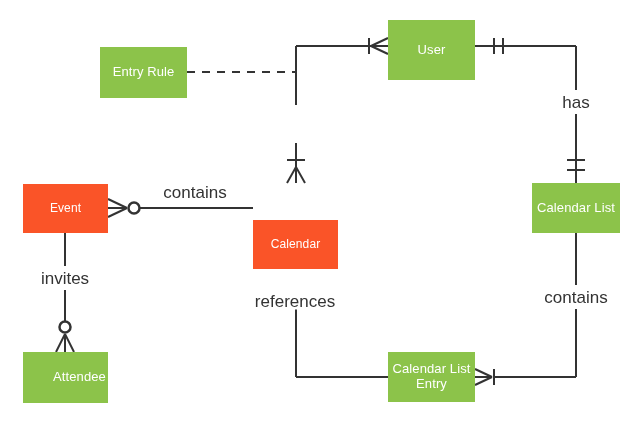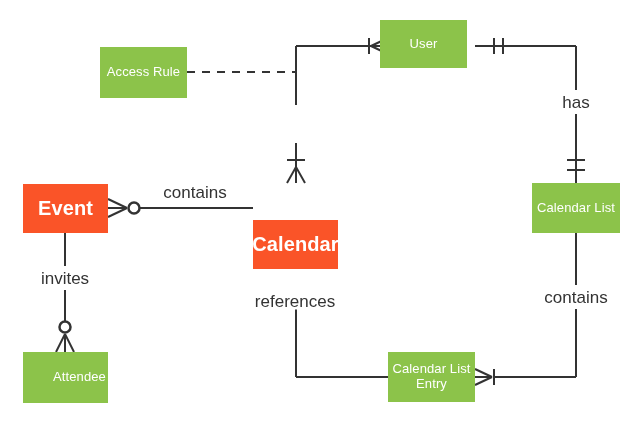--- a/index.html
+++ b/index.html
@@ -32,21 +32,21 @@
     justify-content: center;
     text-align: center;
     color: #ffffff;
     font-size: 13px;
     line-height: 1.15;
     font-family: "Liberation Sans", sans-serif;
     letter-spacing: 0.1px;
   }
   .entity-box.green { background: #8cc34a; }
   .entity-box.orange { background: #fa5428; }
-  .entity-box.strong { font-weight: bold; font-size: 20px; }
+  .entity-box.strong { font-weight: normal; font-size: 12px; }
   .entity-label {
     display: block;
     white-space: pre-line;
     padding: 0 4px;
   }
   .edge-label {
     position: absolute;
     color: #333333;
     font-size: 17px;
     font-family: "Liberation Sans", sans-serif;
@@ -113,24 +113,24 @@
       <line x1="576" y1="309" x2="576" y2="377"></line>
       <line x1="576" y1="377" x2="494" y2="377"></line>
       <line x1="494" y1="369" x2="494" y2="385"></line>
       <line x1="475" y1="369" x2="492" y2="377"></line>
       <line x1="475" y1="385" x2="492" y2="377"></line>
       <line x1="475" y1="377" x2="492" y2="377"></line>
     </g>
   </svg>
 
   <div class="entity-box green" style="left:100px; top:47px; width:87px; height:51px;">
-    <span class="entity-label">Access Rule</span>
+    <span class="entity-label">Entry Rule</span>
   </div>
 
-  <div class="entity-box green" style="left:380px; top:20px; width:87px; height:48px;">
+  <div class="entity-box green" style="left:388px; top:20px; width:87px; height:60px;">
     <span class="entity-label">User</span>
   </div>
 
   <div class="entity-box orange strong" style="left:23px; top:184px; width:85px; height:49px;">
     <span class="entity-label">Event</span>
   </div>
 
   <div class="entity-box orange strong" style="left:253px; top:183px; width:85px; height:49px;margin-top:37px;">
     <span class="entity-label">Calendar</span>
   </div>

